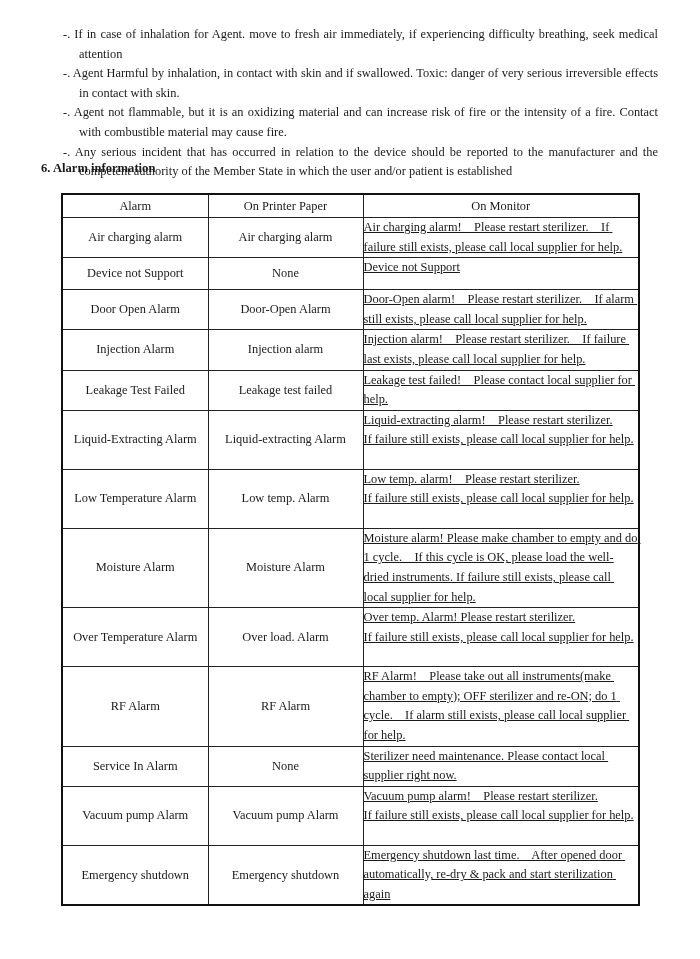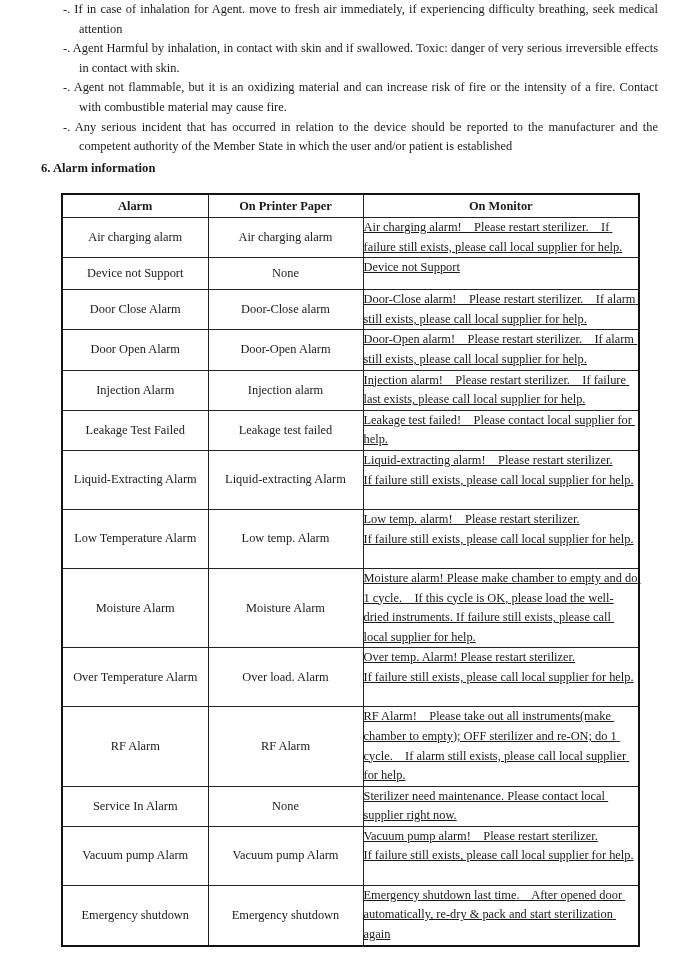--- a/index.html
+++ b/index.html
@@ -1,32 +1,32 @@
 <!DOCTYPE html>
 <html><head>
 <meta charset="utf-8">
 <style>
   html, body { margin: 0; padding: 0; background: #ffffff; }
   body {
     width: 700px; height: 959px; position: relative; overflow: hidden;
     font-family: "Liberation Serif", "DejaVu Serif", serif;
     color: #1a1a1a; font-size: 12.4px;
   }
-  .bullets { position: absolute; left: 63px; top: 0; width: 595px; }
+  .bullets { position: absolute; left: 63px; top: 25px; width: 595px; }
   .bullet { line-height: 19.6px; text-align: justify; text-indent: -16px; padding-left: 16px; margin: 0; }
   .heading { position: absolute; left: 41px; top: 159px; font-weight: bold; font-size: 12.6px; line-height: 18px; }
   table.alarm {
     position: absolute; left: 61px; top: 193px; width: 577px;
     border-collapse: collapse; border: 2px solid #111; table-layout: fixed;
   }
   table.alarm col.c1 { width: 146px; }
   table.alarm col.c2 { width: 155px; }
   table.alarm col.c3 { width: 276px; }
   table.alarm th, table.alarm td { border: 1px solid #222; padding: 0; font-size: 12.4px; }
-  table.alarm th { font-weight: bold; height: 22px; text-align: center; border-bottom: 1.5px solid #222; margin-left: 14px; }
+  table.alarm th { font-weight: normal; height: 22px; text-align: center; border-bottom: 1.5px solid #222; margin-left: 14px; }
   td.ctr { text-align: center; vertical-align: middle; }
   td.mon { text-align: left; vertical-align: top; padding: 0 4px 0 6px; line-height: 19.6px; text-decoration: underline; }
   td.mon span { white-space: pre-wrap; }
 </style>
 </head>
 <body>
 
 <div class="bullets">
   <p class="bullet">-. If in case of inhalation for Agent. move to fresh air immediately, if experiencing difficulty breathing, seek medical attention</p>
   <p class="bullet">-. Agent Harmful by inhalation, in contact with skin and if swallowed. Toxic: danger of very serious irreversible effects in contact with skin.</p>
@@ -52,25 +52,20 @@
   <tbody id="rows">
       <tr style="height: 39px; margin-top: 32px;">
         <td class="ctr"><span>Air charging alarm</span></td>
         <td class="ctr"><span>Air charging alarm</span></td>
         <td class="mon"><span>Air charging alarm!    Please restart sterilizer.    If failure still exists, please call local supplier for help.</span></td>
       </tr>
       <tr style="height: 32px;">
         <td class="ctr"><span>Device not Support</span></td>
         <td class="ctr"><span>None</span></td>
         <td class="mon"><span>Device not Support</span></td>
-      </tr>
-      <tr style="height: 40px;">
-        <td class="ctr"><span>Door Close Alarm</span></td>
-        <td class="ctr"><span>Door-Close alarm</span></td>
-        <td class="mon"><span>Door-Close alarm!    Please restart sterilizer.    If alarm still exists, please call local supplier for help.</span></td>
       </tr>
       <tr style="height: 39px;">
         <td class="ctr"><span>Door Open Alarm</span></td>
         <td class="ctr"><span>Door-Open Alarm</span></td>
         <td class="mon"><span>Door-Open alarm!    Please restart sterilizer.    If alarm still exists, please call local supplier for help.</span></td>
       </tr>
       <tr style="height: 39px;">
         <td class="ctr"><span>Injection Alarm</span></td>
         <td class="ctr"><span>Injection alarm</span></td>
         <td class="mon"><span>Injection alarm!    Please restart sterilizer.    If failure last exists, please call local supplier for help.</span></td>

